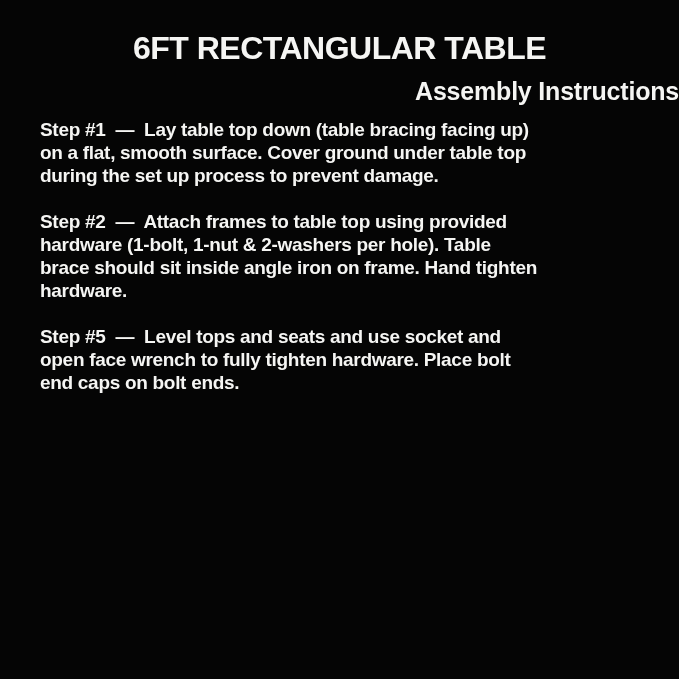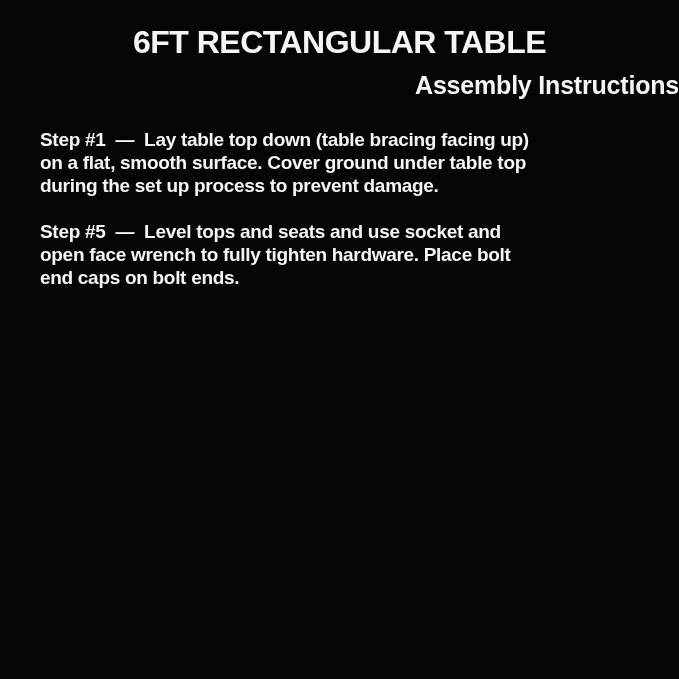--- a/index.html
+++ b/index.html
@@ -9,21 +9,21 @@
   }
   .poster {
     position: relative;
     width: 679px;
     height: 679px;
     box-sizing: border-box;
     background: var(--bg, #050505);
     color: var(--fg, #f5f5f3);
     font-family: "Liberation Sans", sans-serif;
     font-weight: 700;
-    padding-top: 22px;
+    padding-top: 28px;
     overflow: hidden;
   }
   .title {
     margin: 0;
     font-size: 32px;
     line-height: 40px;
     letter-spacing: -0.5px;
     text-align: center;
     font-weight: 700;
     white-space: nowrap;
@@ -31,21 +31,21 @@
   .subtitle {
     margin: 8px 0 0 0;
     font-size: 25px;
     line-height: 30px;
     letter-spacing: -0.2px;
     text-align: right;
     font-weight: 700;
     white-space: nowrap;
   }
   .steps {
-    margin-top: 28px;
+    margin-top: 12px;
     padding: 0 30px 0 40px;
   }
   .step {
     margin: 0 0 23px 0;
     font-size: 19px;
     line-height: 23px;
     letter-spacing: -0.3px;
     white-space: pre-wrap;
     font-weight: 700;
   }
@@ -54,17 +54,21 @@
 <body>
 
 <div class="poster">
   <h1 class="title">6FT RECTANGULAR TABLE</h1>
   <h2 class="subtitle">Assembly Instructions</h2>
 
   <div class="steps">
     <p class="step">Step #1  —  Lay table top down (table bracing facing up)
 on a flat, smooth surface. Cover ground under table top
 during the set up process to prevent damage.</p>
+    <p class="step">Step #2  —  Attach frames to table top using provided
+hardware (1-bolt, 1-nut &amp; 2-washers per hole). Table
+brace should sit inside angle iron on frame. Hand tighten
+hardware.</p>
     <p class="step">Step #5  —  Level tops and seats and use socket and
 open face wrench to fully tighten hardware. Place bolt
 end caps on bolt ends.</p>
   </div>
 </div>
 
 </body></html>

